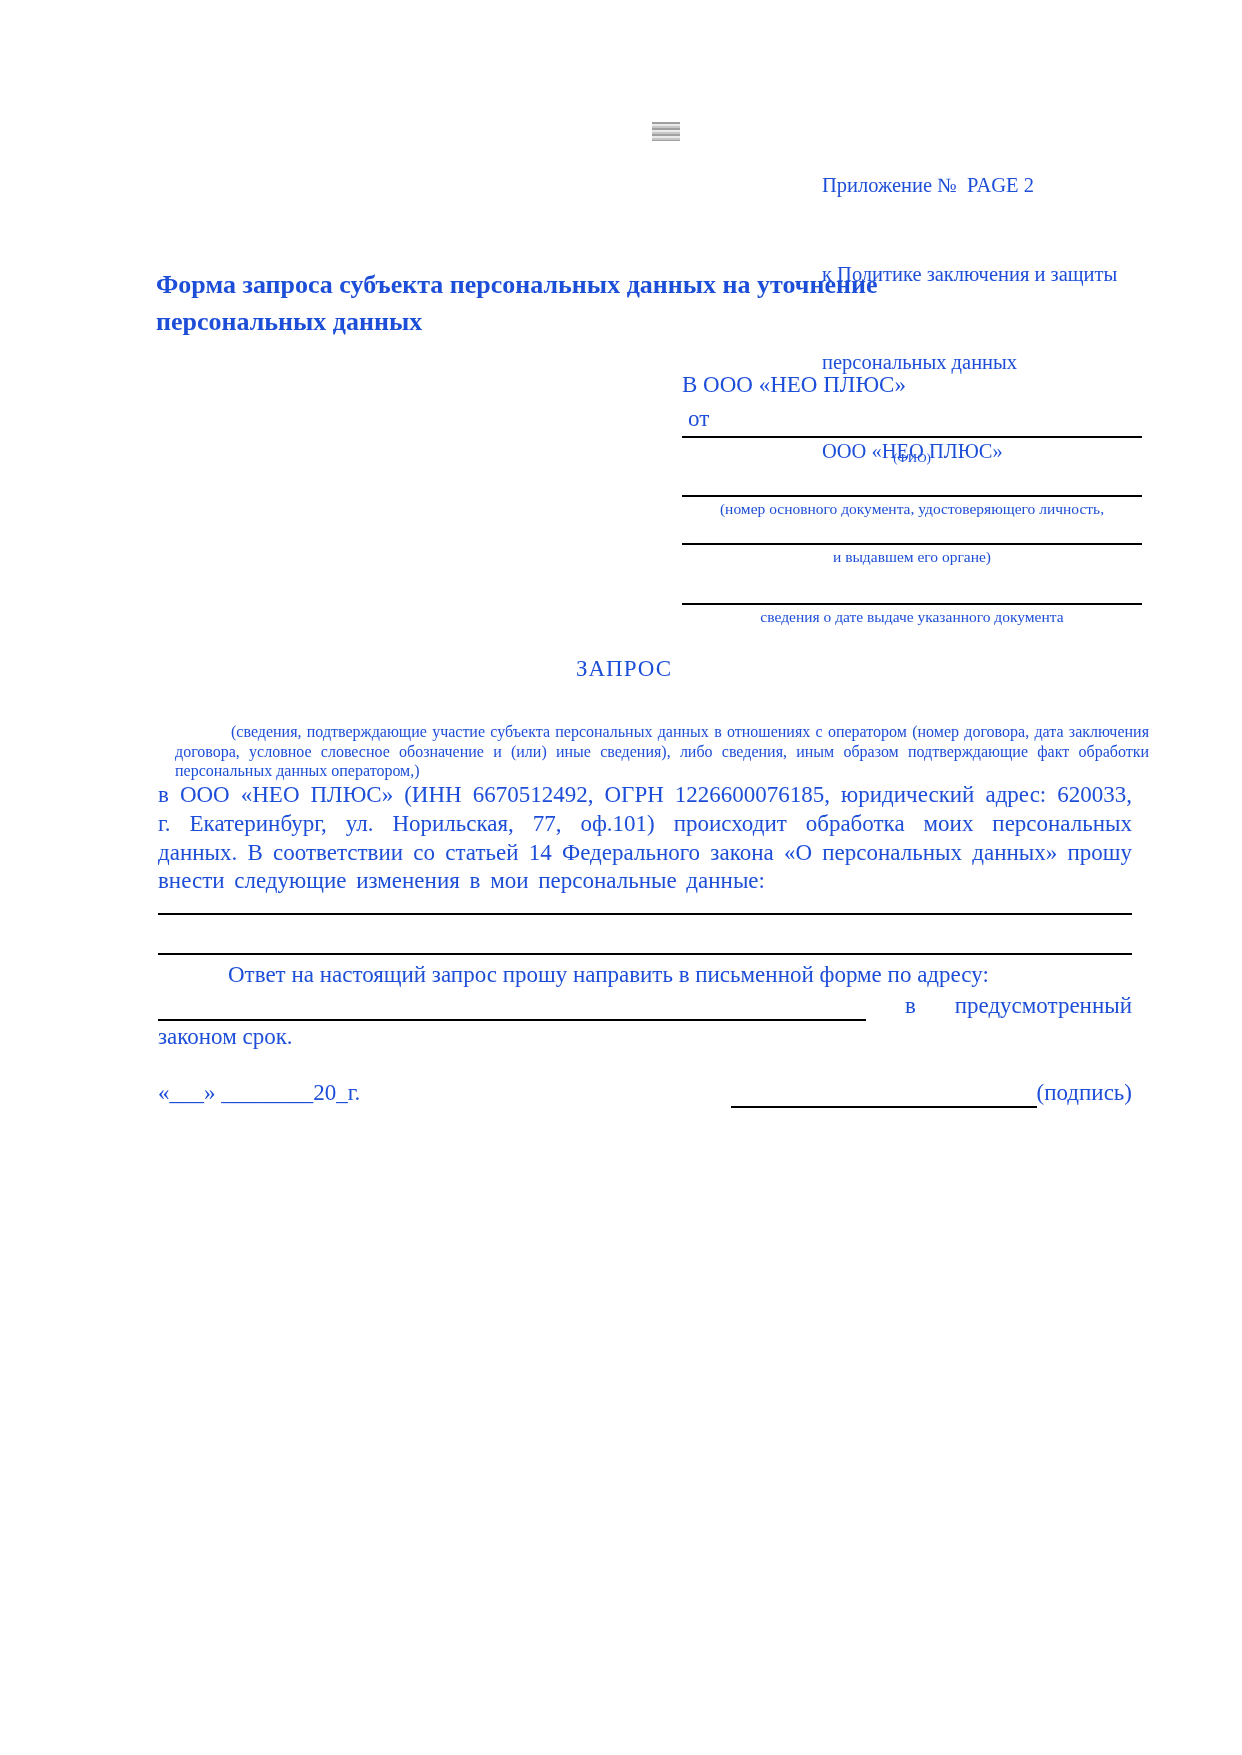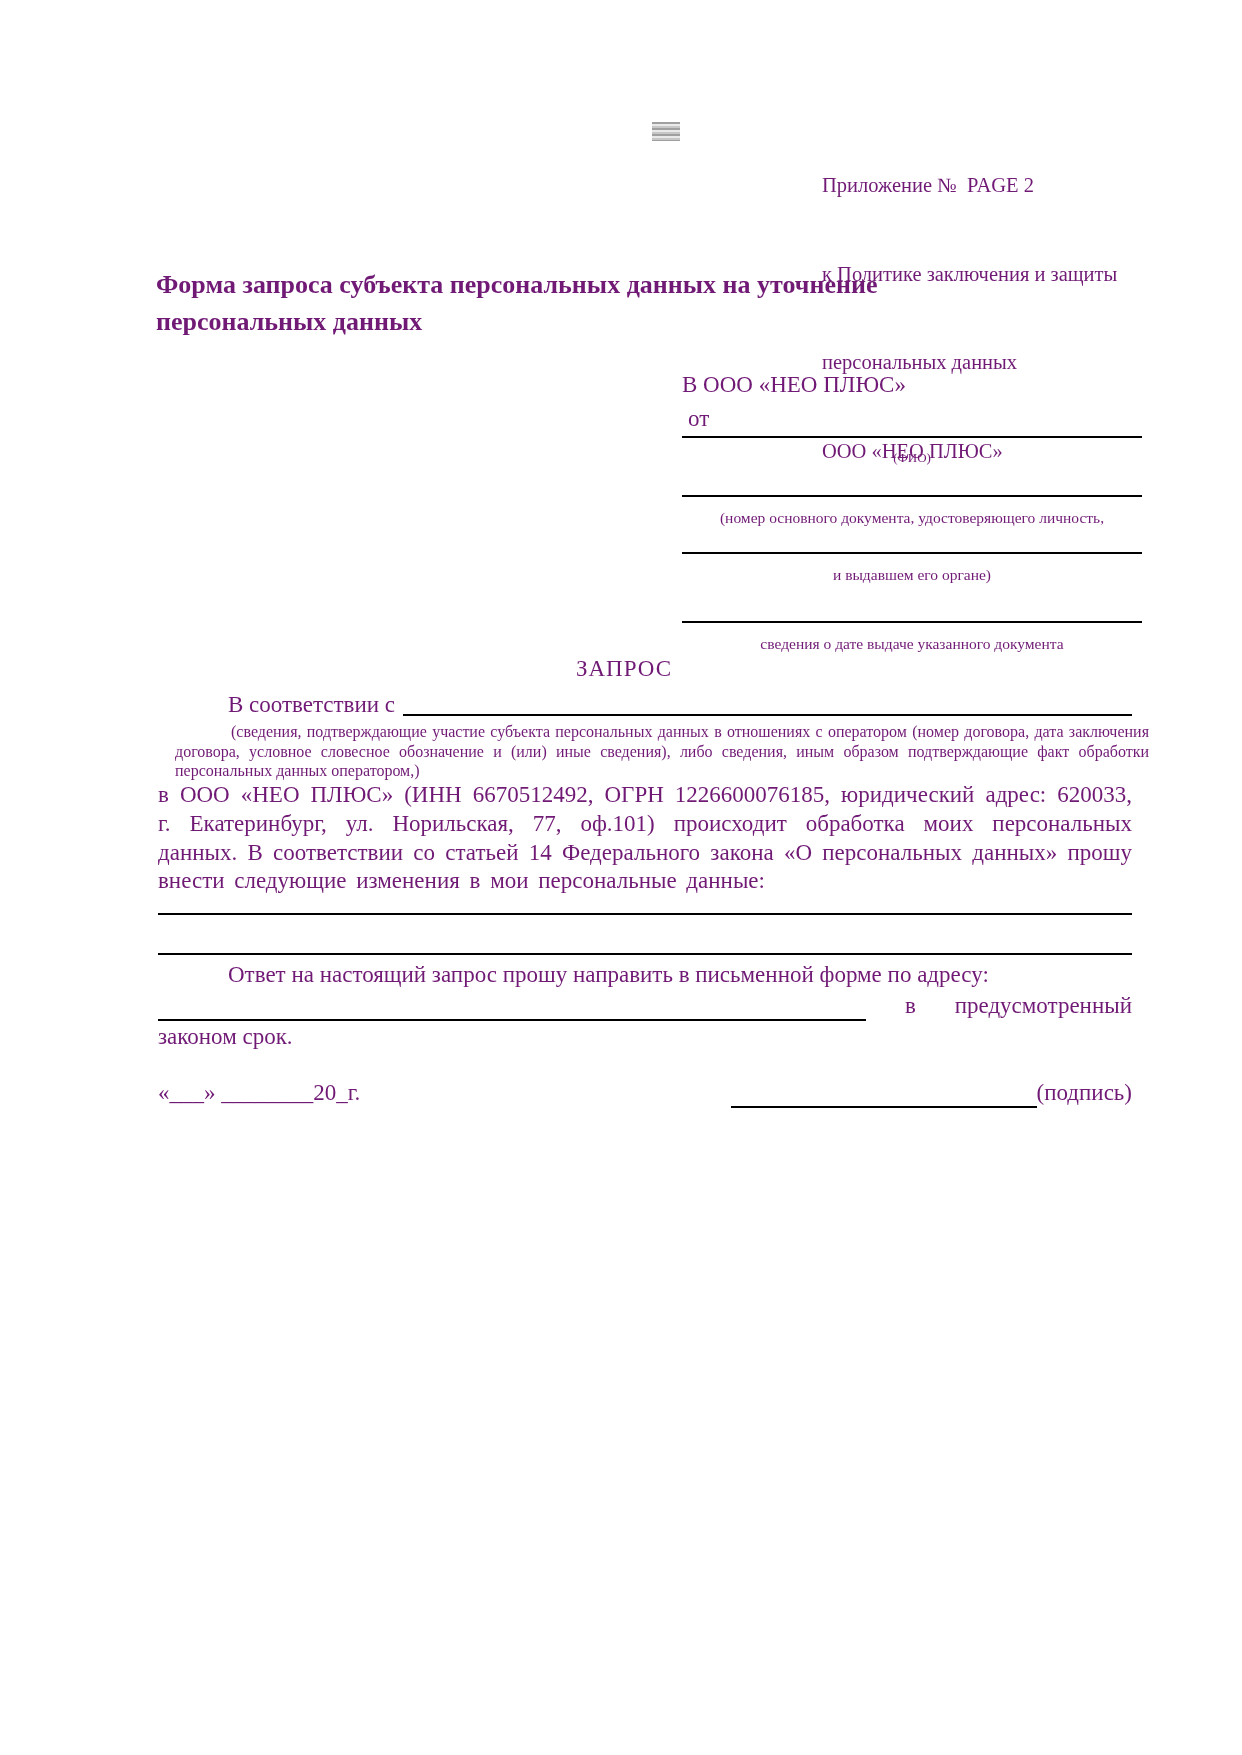--- a/index.html
+++ b/index.html
@@ -2,21 +2,21 @@
 <html lang="ru"><head>
 <meta charset="utf-8">
 <style>
   html,body{margin:0;padding:0;background:#fff;}
   .page{
     position:relative;
     width:1242px;
     height:1755px;
     background:#ffffff;
     font-family:"Liberation Serif","DejaVu Serif",serif;
-    color:#701a75;
+    color:#1d4ed8;
     overflow:hidden;
   }
   
   .hdr-icon{
     position:absolute;left:652px;top:122px;width:28px;height:19px;
     background:
       repeating-linear-gradient(180deg,#8f8f8f 0 2px,#e6e6e6 2px 4px,#bdbdbd 4px 6px);
     opacity:.85;
   }
   .header-block{
@@ -30,21 +30,21 @@
   .recipient{
     position:absolute;left:682px;top:370px;width:460px;font-size:23px;
   }
   .to-line{line-height:30px;}
   .from-line{line-height:30px;margin-left:6px;margin-top:4px;}
   .write-line{border-bottom:2px solid #000;}
   .f1 .write-line{height:2px;}
   .f2 .write-line{height:26px;}
   .f3 .write-line{height:36px;}
   .f4 .write-line{height:24px;}
-  .caption{text-align:center;line-height:21px;font-size:15.5px;padding-top:10px;}
+  .caption{text-align:center;line-height:21px;font-size:15.5px;padding-top:1px;}
   .caption-lg{font-size:13px;line-height:22px;padding-top:9px;}
   .zapros{
     position:absolute;left:158px;top:656px;width:932px;
     text-align:center;font-size:23px;letter-spacing:1px;
   }
   .intro-line{
     position:absolute;left:158px;top:690px;width:974px;
     display:flex;font-size:23px;line-height:30px;
   }
   .intro-label{padding-left:70px;white-space:nowrap;margin-right:8px;}
@@ -115,24 +115,20 @@
     </div>
 
     <div class="field f3">
       <div class="write-line"></div>
       <div class="caption">сведения о дате выдаче указанного документа</div>
     </div>
   </div>
 
   <div class="zapros">ЗАПРОС</div>
 
-  <div class="intro-line">
-    <span class="intro-label">В соответствии с</span>
-    <span class="fill-line"></span>
-  </div>
 
   <div class="fine-print">(сведения, подтверждающие участие субъекта персональных данных в отношениях с оператором (номер договора, дата заключения договора, условное словесное обозначение и (или) иные сведения), либо сведения, иным образом подтверждающие факт обработки персональных данных оператором,)</div>
 
   <div class="body-par">в ООО «НЕО ПЛЮС» (ИНН 6670512492, ОГРН 1226600076185, юридический адрес: 620033, г. Екатеринбург, ул. Норильская, 77, оф.101) происходит обработка моих персональных данных. В соответствии со статьей 14 Федерального закона «О персональных данных» прошу внести следующие изменения в мои персональные данные:</div>
 
   <div class="rule rule-1"></div>
   <div class="rule rule-2"></div>
 
   <div class="reply-par">
     <div class="reply-lead">Ответ на настоящий запрос прошу направить в письменной форме по адресу:</div>

